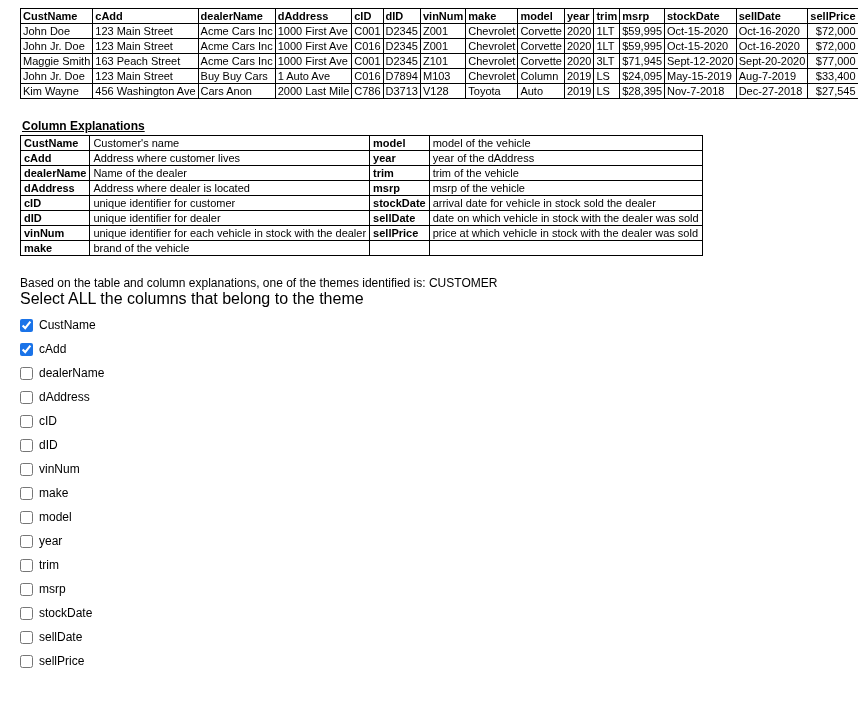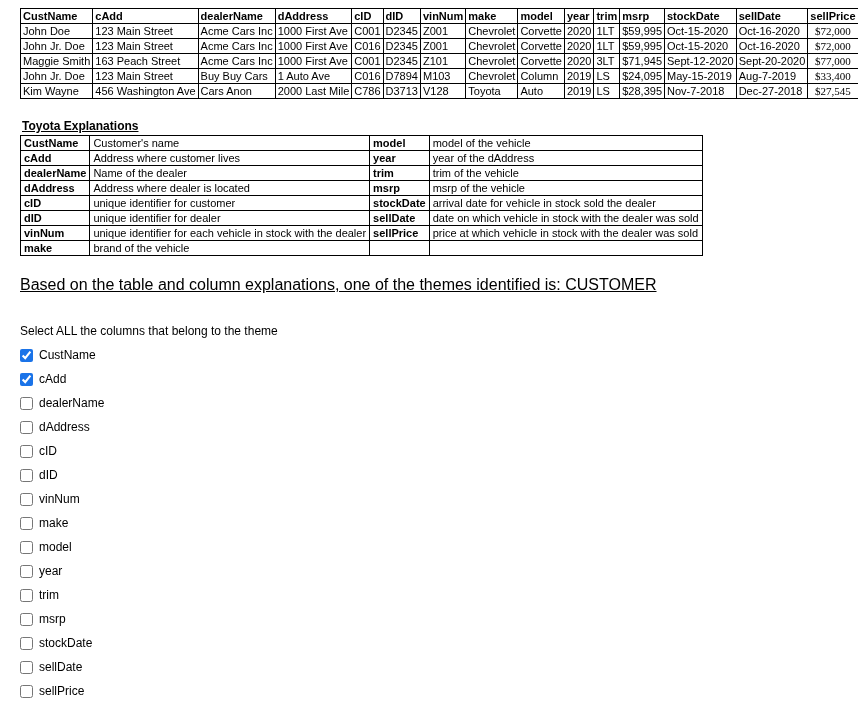--- a/index.html
+++ b/index.html
@@ -19,22 +19,21 @@
       border: 1px solid #000;
       padding: 1px 2px;
       text-align: left;
       white-space: nowrap;
       font-size: 11px;
     }
     table.data-table th {
       font-weight: bold;
     }
     table.data-table td.num {
-      text-align: center;
-      font-family: Liberation Serif, serif;
+      text-align: right;
     }
     .section-title {
       font-weight: bold;
       text-decoration: underline;
       font-size: 12px;
       margin-bottom: 2px;
       margin-left: 2px;
     }
     table.explain-table {
       margin-bottom: 20px;
@@ -43,26 +42,24 @@
       border: 1px solid #000;
       padding: 1px 3px;
       font-size: 11px;
       vertical-align: top;
     }
     table.explain-table td.key {
       font-weight: bold;
       white-space: nowrap;
     }
     .prompt-text {
+      font-size: 12px;
+    }
+    .question-text {
       font-size: 16px;
-      margin-bottom: 30px;
-      text-decoration: underline;
-    }
-    .question-text {
-      font-size: 12px;
       margin-bottom: 10px;
     }
     .checkbox-list {
       list-style: none;
     }
     .checkbox-list li {
       margin-bottom: 10px;
       display: flex;
       align-items: center;
       gap: 6px;
@@ -179,21 +176,21 @@
         <td>2019</td>
         <td>LS</td>
         <td>$28,395</td>
         <td>Nov-7-2018</td>
         <td>Dec-27-2018</td>
         <td class="num">$27,545</td>
       </tr>
     </tbody>
 </table>
 
-<div class="section-title">Toyota Explanations</div>
+<div class="section-title">Column Explanations</div>
 <table class="explain-table">
   <tbody id="explain-body">
       <tr>
         <td class="key">CustName</td>
         <td>Customer's name</td>
         <td class="key">model</td>
         <td>model of the vehicle</td>
       </tr>
       <tr>
         <td class="key">cAdd</td>

